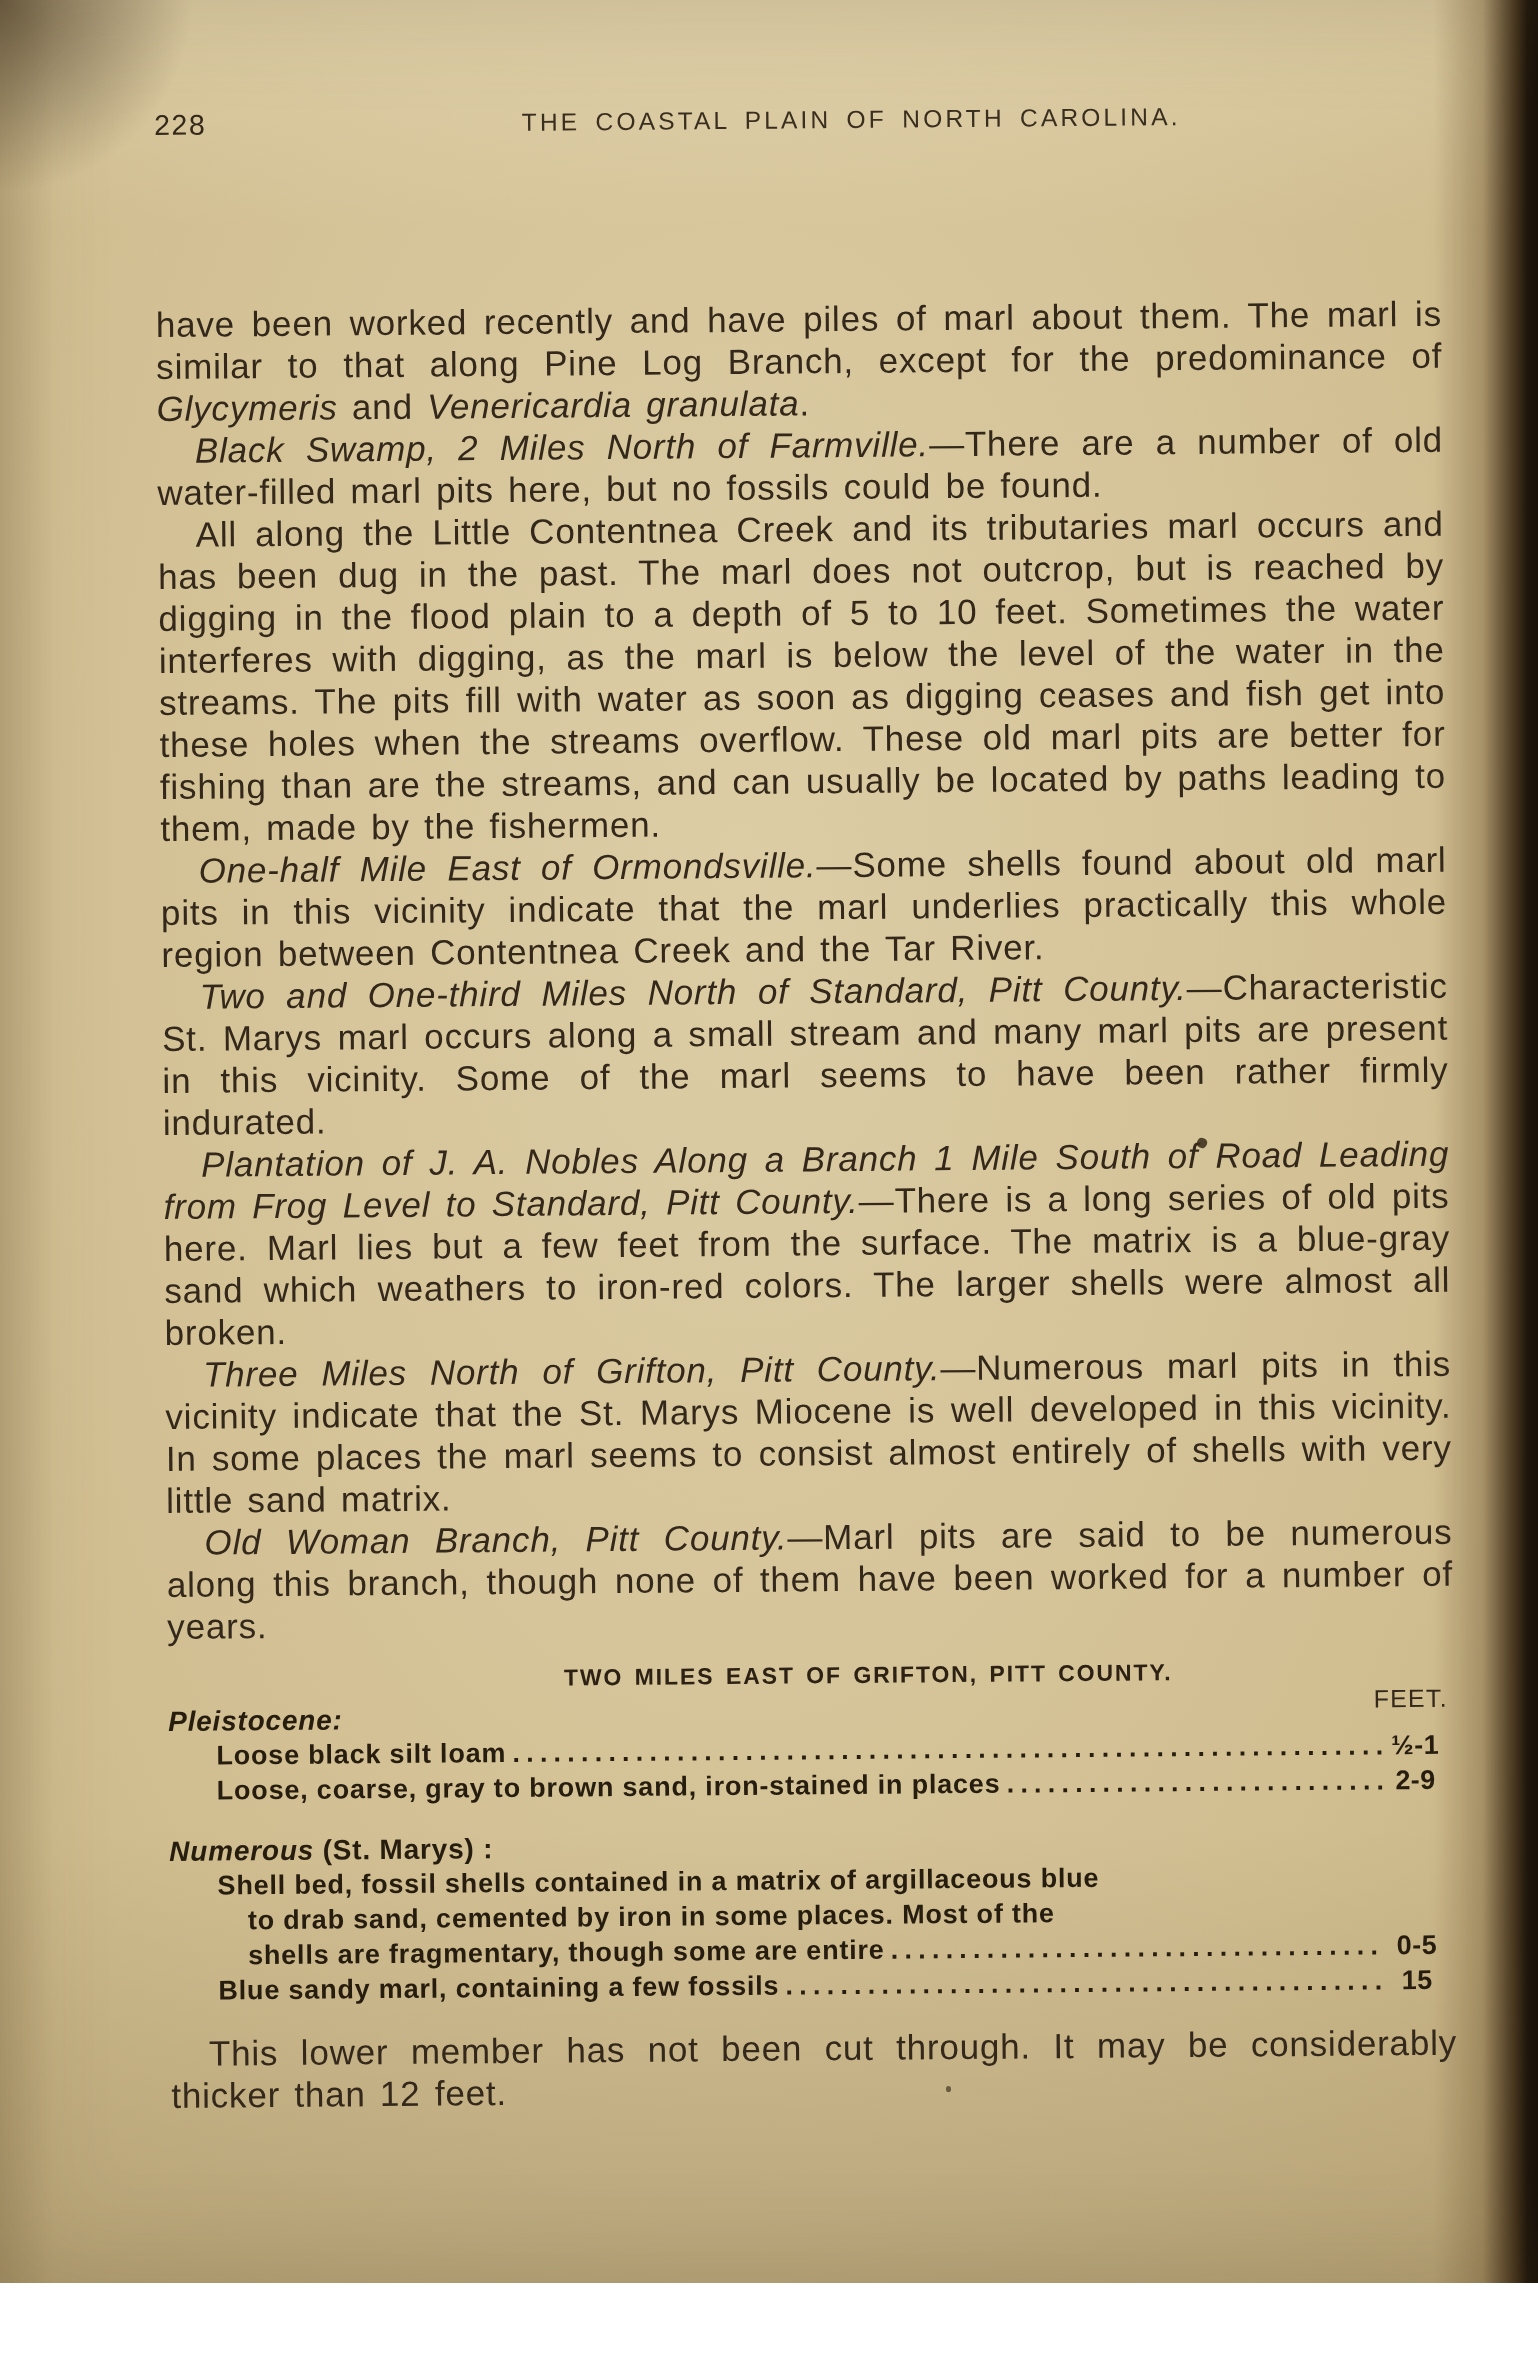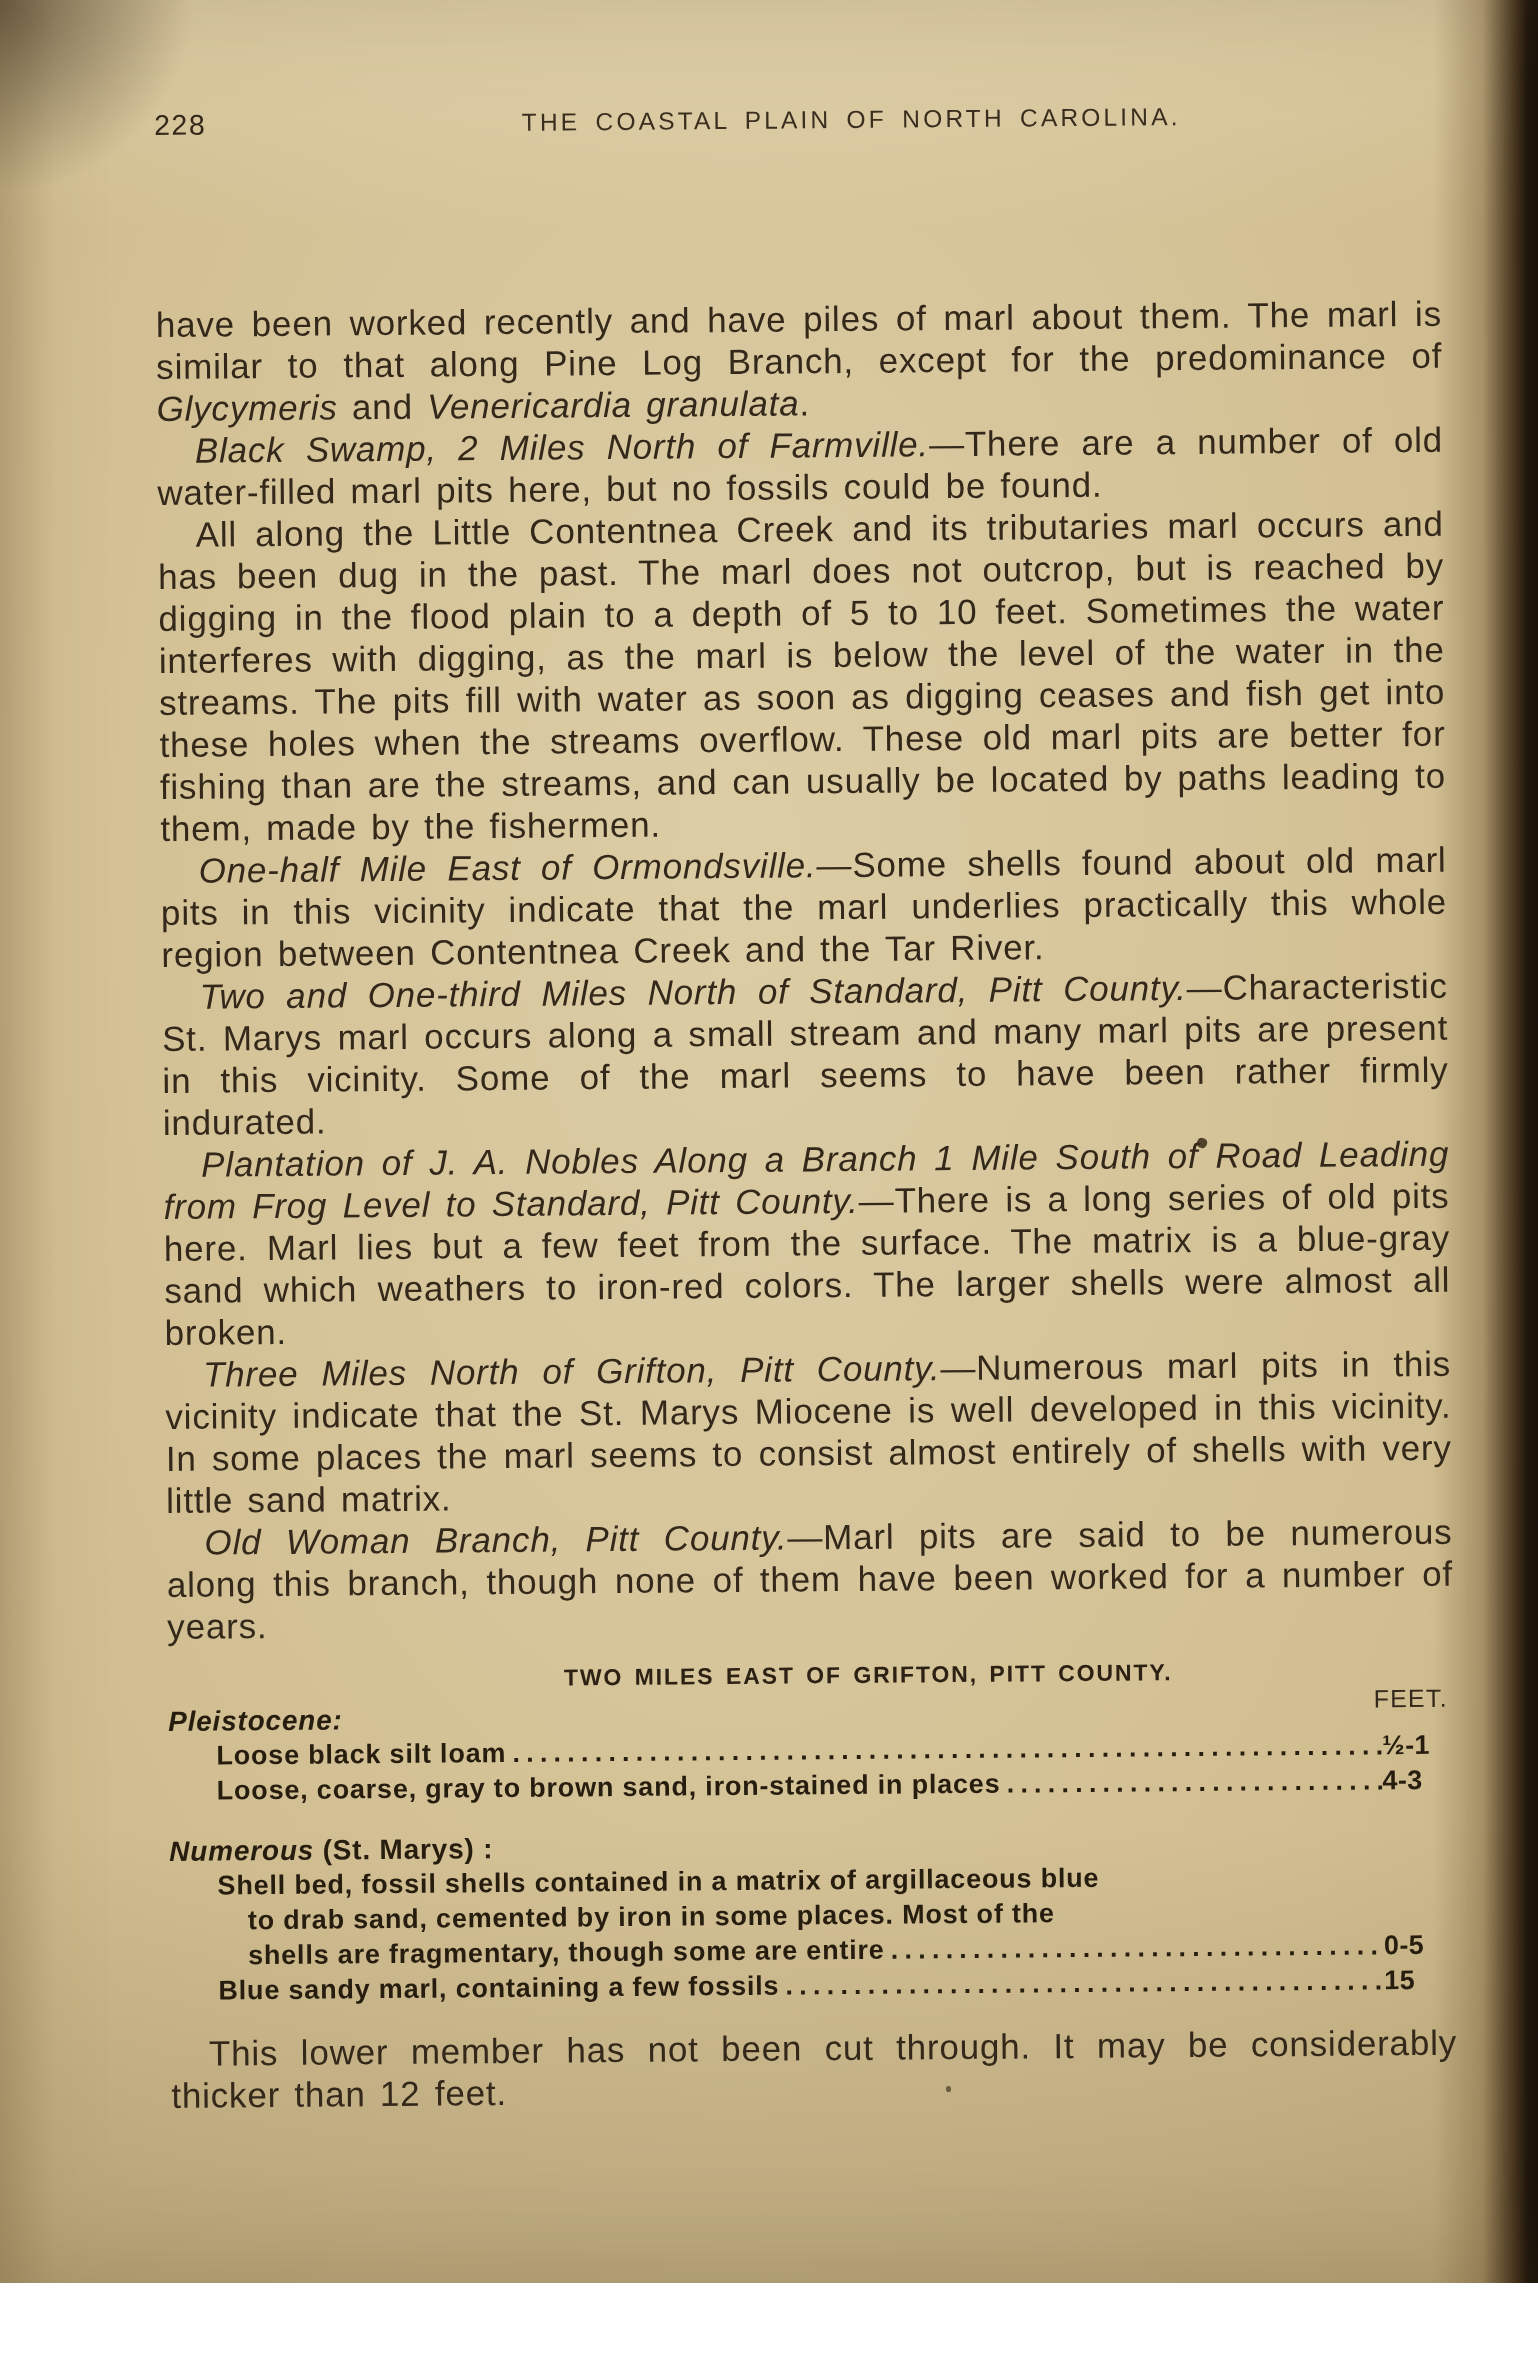--- a/index.html
+++ b/index.html
@@ -45,21 +45,21 @@
   .group + .group { margin-top:24.6px; }
   .group-label { font-size:28px; }
   .entry-line { padding-left:48px; }
   .entry-line.cont { padding-left:78px; }
   .entry-line.last { display:flex; align-items:baseline; }
   .entry-text { flex:0 1 auto; }
   .leader {
     flex:1 1 0; min-width:18.5px; overflow:hidden; white-space:nowrap;
     letter-spacing:6.2px; padding:0 7.7px 0 6.2px;
   }
-  .value { flex:0 0 auto; min-width:66px; text-align:left; letter-spacing:0.4px; }
+  .value { flex:0 0 auto; min-width:66px; text-align:center; letter-spacing:0.4px; }
   .closing { margin-top:24.6px; }
   .speck { position:absolute; background:#3a2c18; }
   .speck-1 { left:1197px; top:1138px; width:10px; height:10px; border-radius:42%; transform:rotate(25deg); opacity:0.85; }
   .speck-2 { left:946px; top:2086px; width:5.4px; height:6.2px; border-radius:50%; opacity:0.65; }
   .speck-3 { left:672px; top:2331px; width:3.1px; height:15.4px; border-radius:1.5px; transform:rotate(22deg); opacity:0.55; }
 </style>
 </head>
 <body>
 
 <div class="page">
@@ -91,21 +91,21 @@
               <div class="entry-line last">
                 <span class="entry-text">Loose black silt loam</span>
                 <span class="leader">............................................................................................................................................</span>
                 <span class="value">½-1</span>
               </div>
             </div>
             <div class="entry">
               <div class="entry-line last">
                 <span class="entry-text">Loose, coarse, gray to brown sand, iron-stained in places</span>
                 <span class="leader">............................................................................................................................................</span>
-                <span class="value">4-3</span>
+                <span class="value">2-9</span>
               </div>
             </div>
           </div>
           <div class="group">
             <div class="group-label"><span class="it">Numerous</span><span> (St. Marys) :</span></div>
             <div class="entry">
               <div class="entry-line"><span class="entry-text">Shell bed, fossil shells contained in a matrix of argillaceous blue</span></div>
               <div class="entry-line cont"><span class="entry-text">to drab sand, cemented by iron in some places. Most of the</span></div>
               <div class="entry-line cont last">
                 <span class="entry-text">shells are fragmentary, though some are entire</span>

